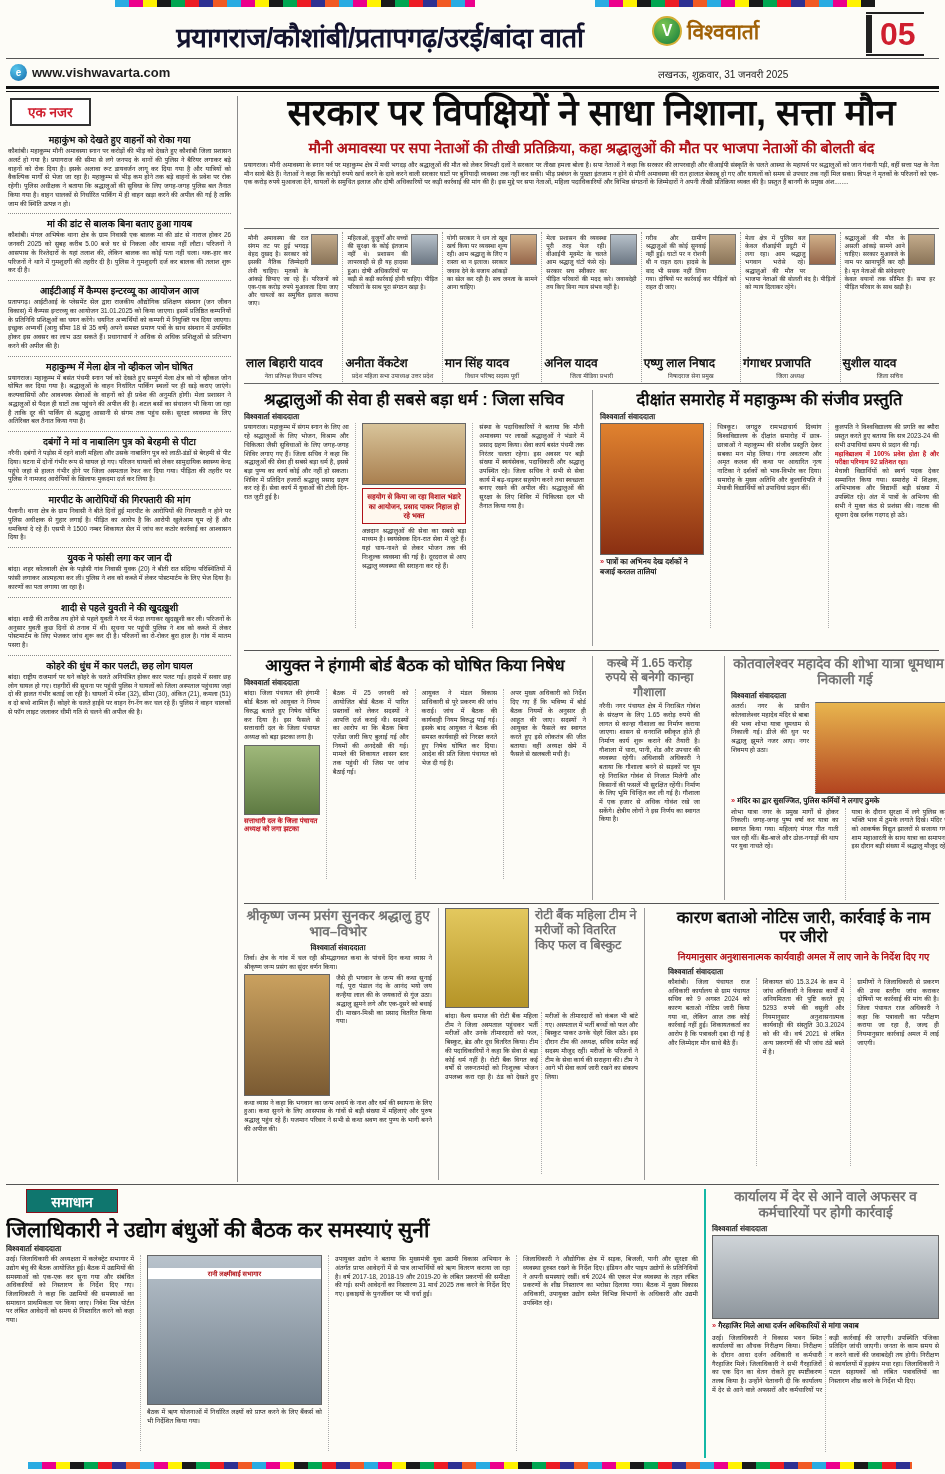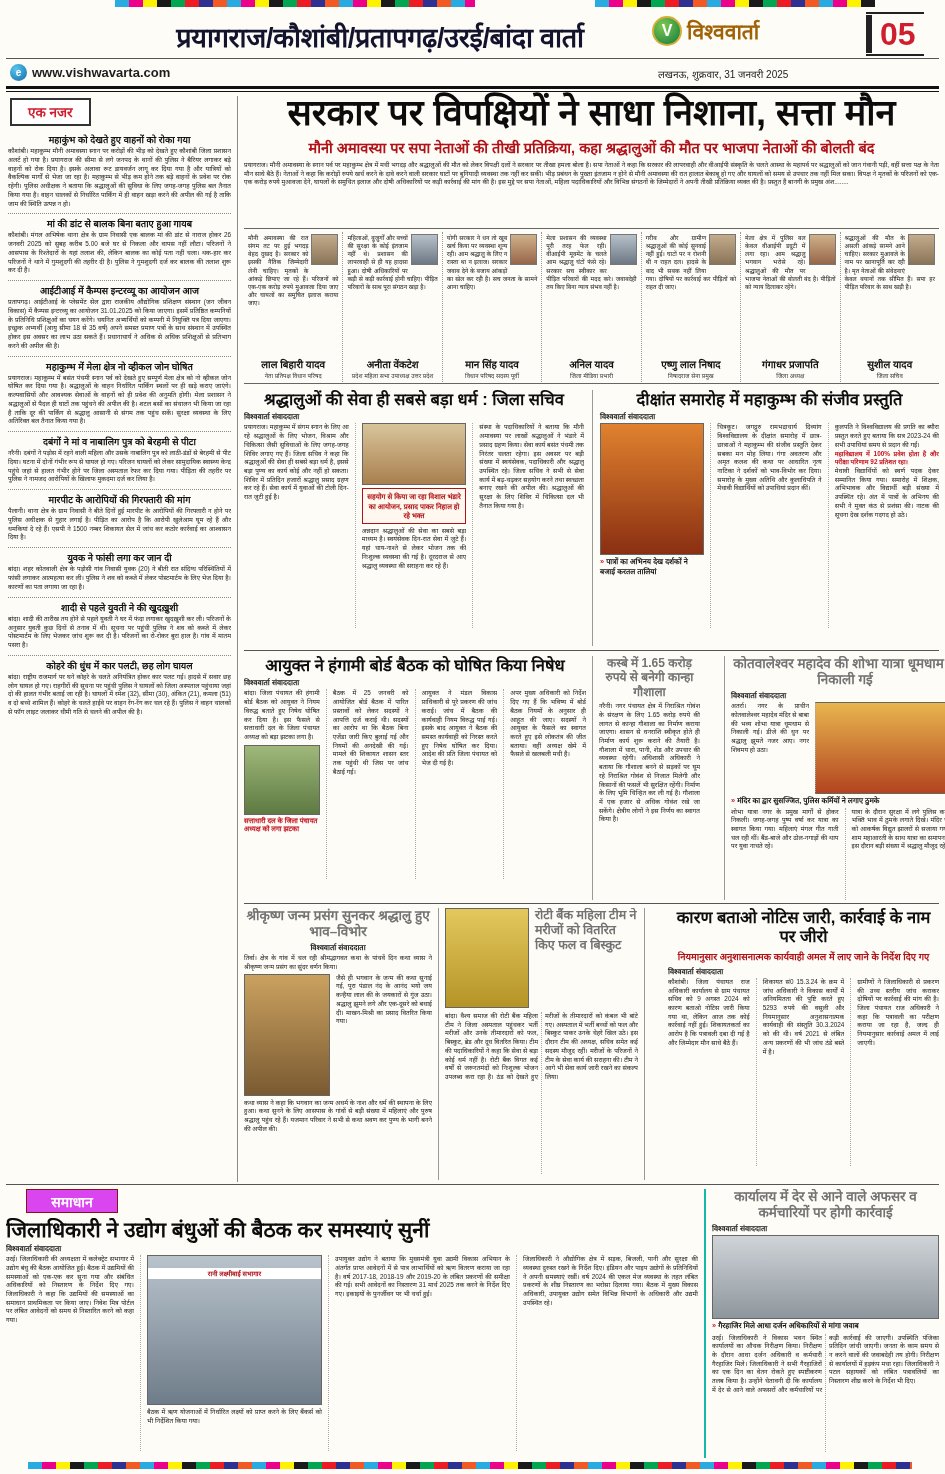--- a/index.html
+++ b/index.html
@@ -30,32 +30,32 @@
   .sub-red{color:#b01218;font-weight:800;font-size:14.5px;text-align:center;margin:5px 0 4px}
   .h2{font-size:16.5px;font-weight:800;line-height:1.18;text-align:center;color:#0e0e0e}
   .h3{font-size:13.5px;font-weight:800;line-height:1.2;text-align:center;color:#737373}
   .byline{font-size:7.5px;font-weight:700;margin:2px 0;color:#222}
   .qrow{display:flex;border-top:1px solid #666;border-bottom:1px solid #666;padding-top:3px}
   .qbox{flex:1;position:relative;padding:2px 4px 26px;height:150px;font-size:6.1px;line-height:1.34;text-align:justify;overflow:hidden;border-right:1px dotted #999}
   .qbox:last-child{border-right:none}
   .qphoto{float:right;width:27px;height:31px;margin:0 0 2px 3px;border:1px solid #777;background:linear-gradient(180deg,#c3ab8b,#8a7458)}
   .qbox:nth-child(2n) .qphoto{background:linear-gradient(180deg,#b6c0c9,#6d7884)}
   .qbox:nth-child(3n) .qphoto{background:linear-gradient(180deg,#d0b089,#96664a)}
-  .qname{position:absolute;left:2px;right:2px;bottom:11px;text-align:center;font-weight:800;font-size:10px}
+  .qname{position:absolute;left:2px;right:2px;bottom:11px;text-align:left;font-weight:800;font-size:12px}
   .qrole{position:absolute;left:2px;right:2px;bottom:2px;text-align:center;font-size:6px;color:#333}
   .colrow{display:flex;gap:6px}
   .col{flex:1;min-width:0}
   .col + .col{border-left:1px dotted #aaa;padding-left:6px}
   .photo{border:1px solid #666}
   .cap{font-size:7.4px;font-weight:700;line-height:1.25;margin-top:2px}
   .caret{color:#cf1f2f;font-weight:900;margin-right:2px}
   .red{color:#c1121f;font-weight:700}
   .hl-box{border:1px solid #b01218;padding:3px;margin:3px 0;color:#b01218;font-weight:700;font-size:7px;text-align:center;line-height:1.3;background:#fff8ee}
   .cols2{column-count:2;column-gap:7px;column-rule:1px dotted #aaa}
-  .samadhan-label{display:flex;align-items:center;justify-content:center;background:#d946ef;color:#fff;font-weight:900;font-size:14px;border:1px solid #8c0f1a}
+  .samadhan-label{display:flex;align-items:center;justify-content:center;background:#0f766e;color:#fff;font-weight:900;font-size:14px;border:1px solid #8c0f1a}
   .samadhan-banner{display:flex;align-items:center;justify-content:center;background:#ffe14d;color:#151515;font-weight:800;font-size:13px;border:1px solid #b79b12}
   .photo-banner{background:#fff;color:#b01218;font-weight:800;font-size:6.5px;text-align:center;padding:1px 0;margin-top:12px}
 </style>
 </head>
 <body>
 
 <div class="page">
 
   <div class="abs regstrip" style="left:115px;top:0;width:360px"></div>
   <div class="abs regstrip" style="left:595px;top:0;width:280px"></div>

